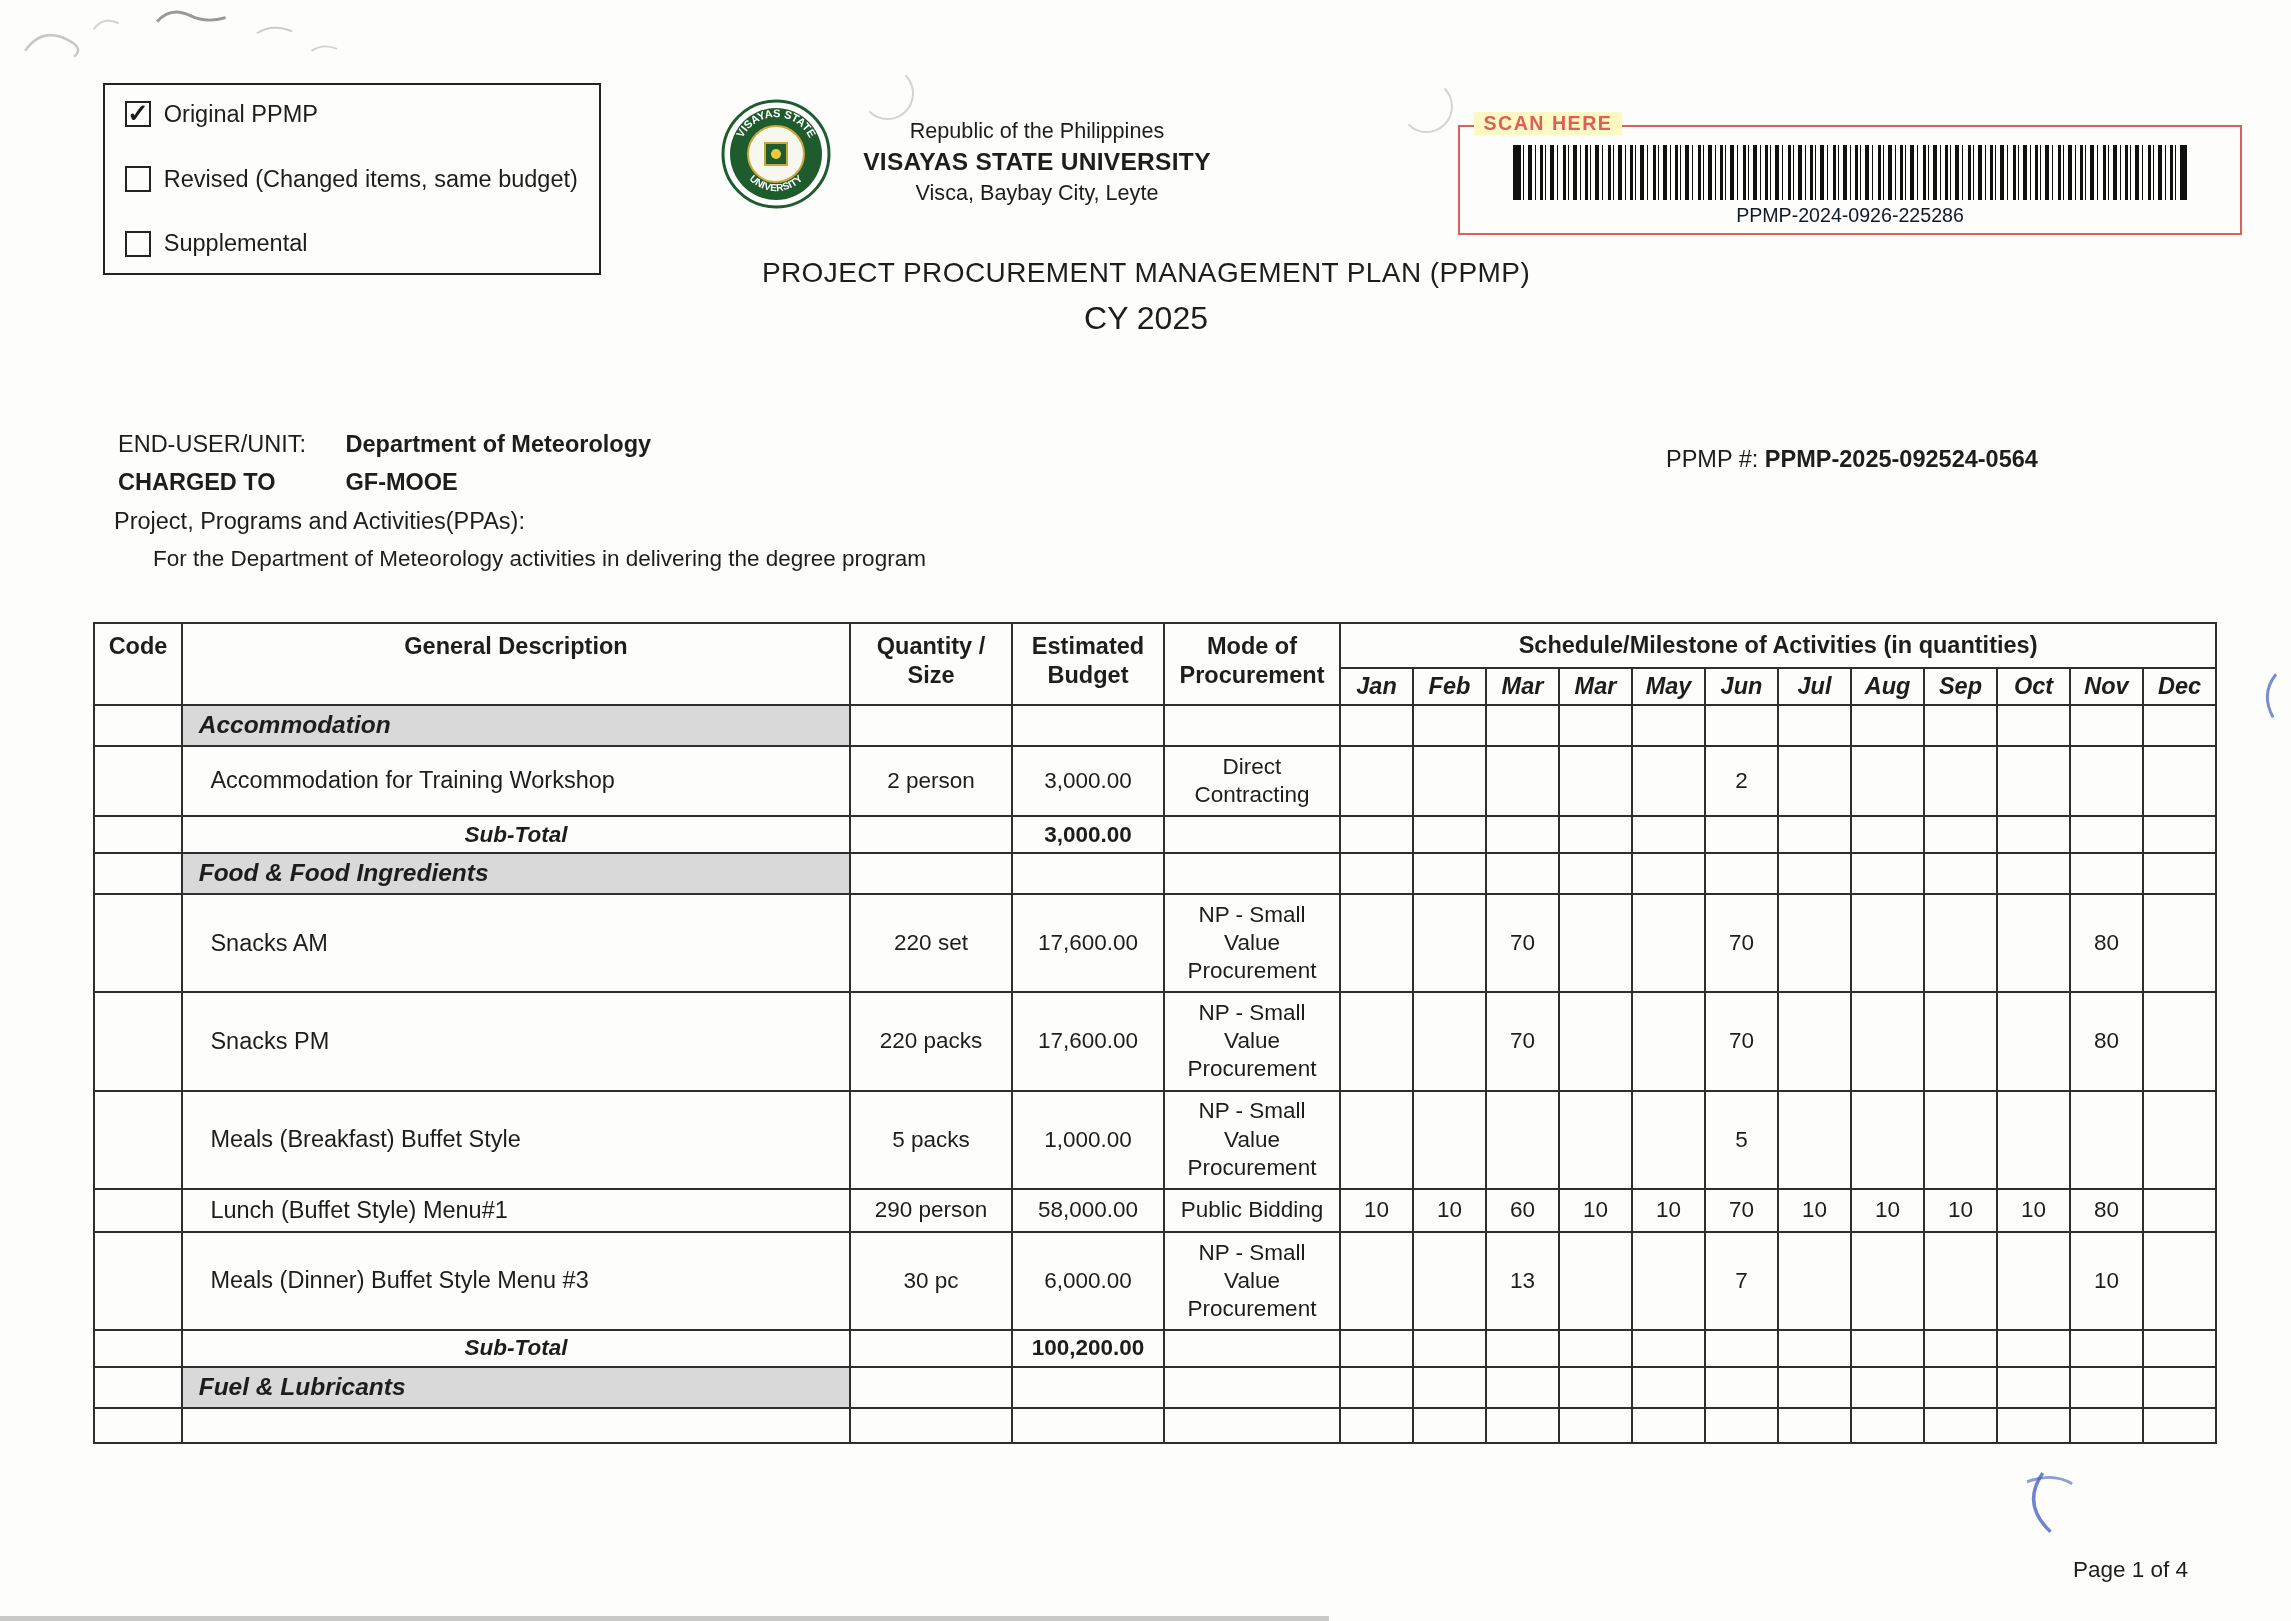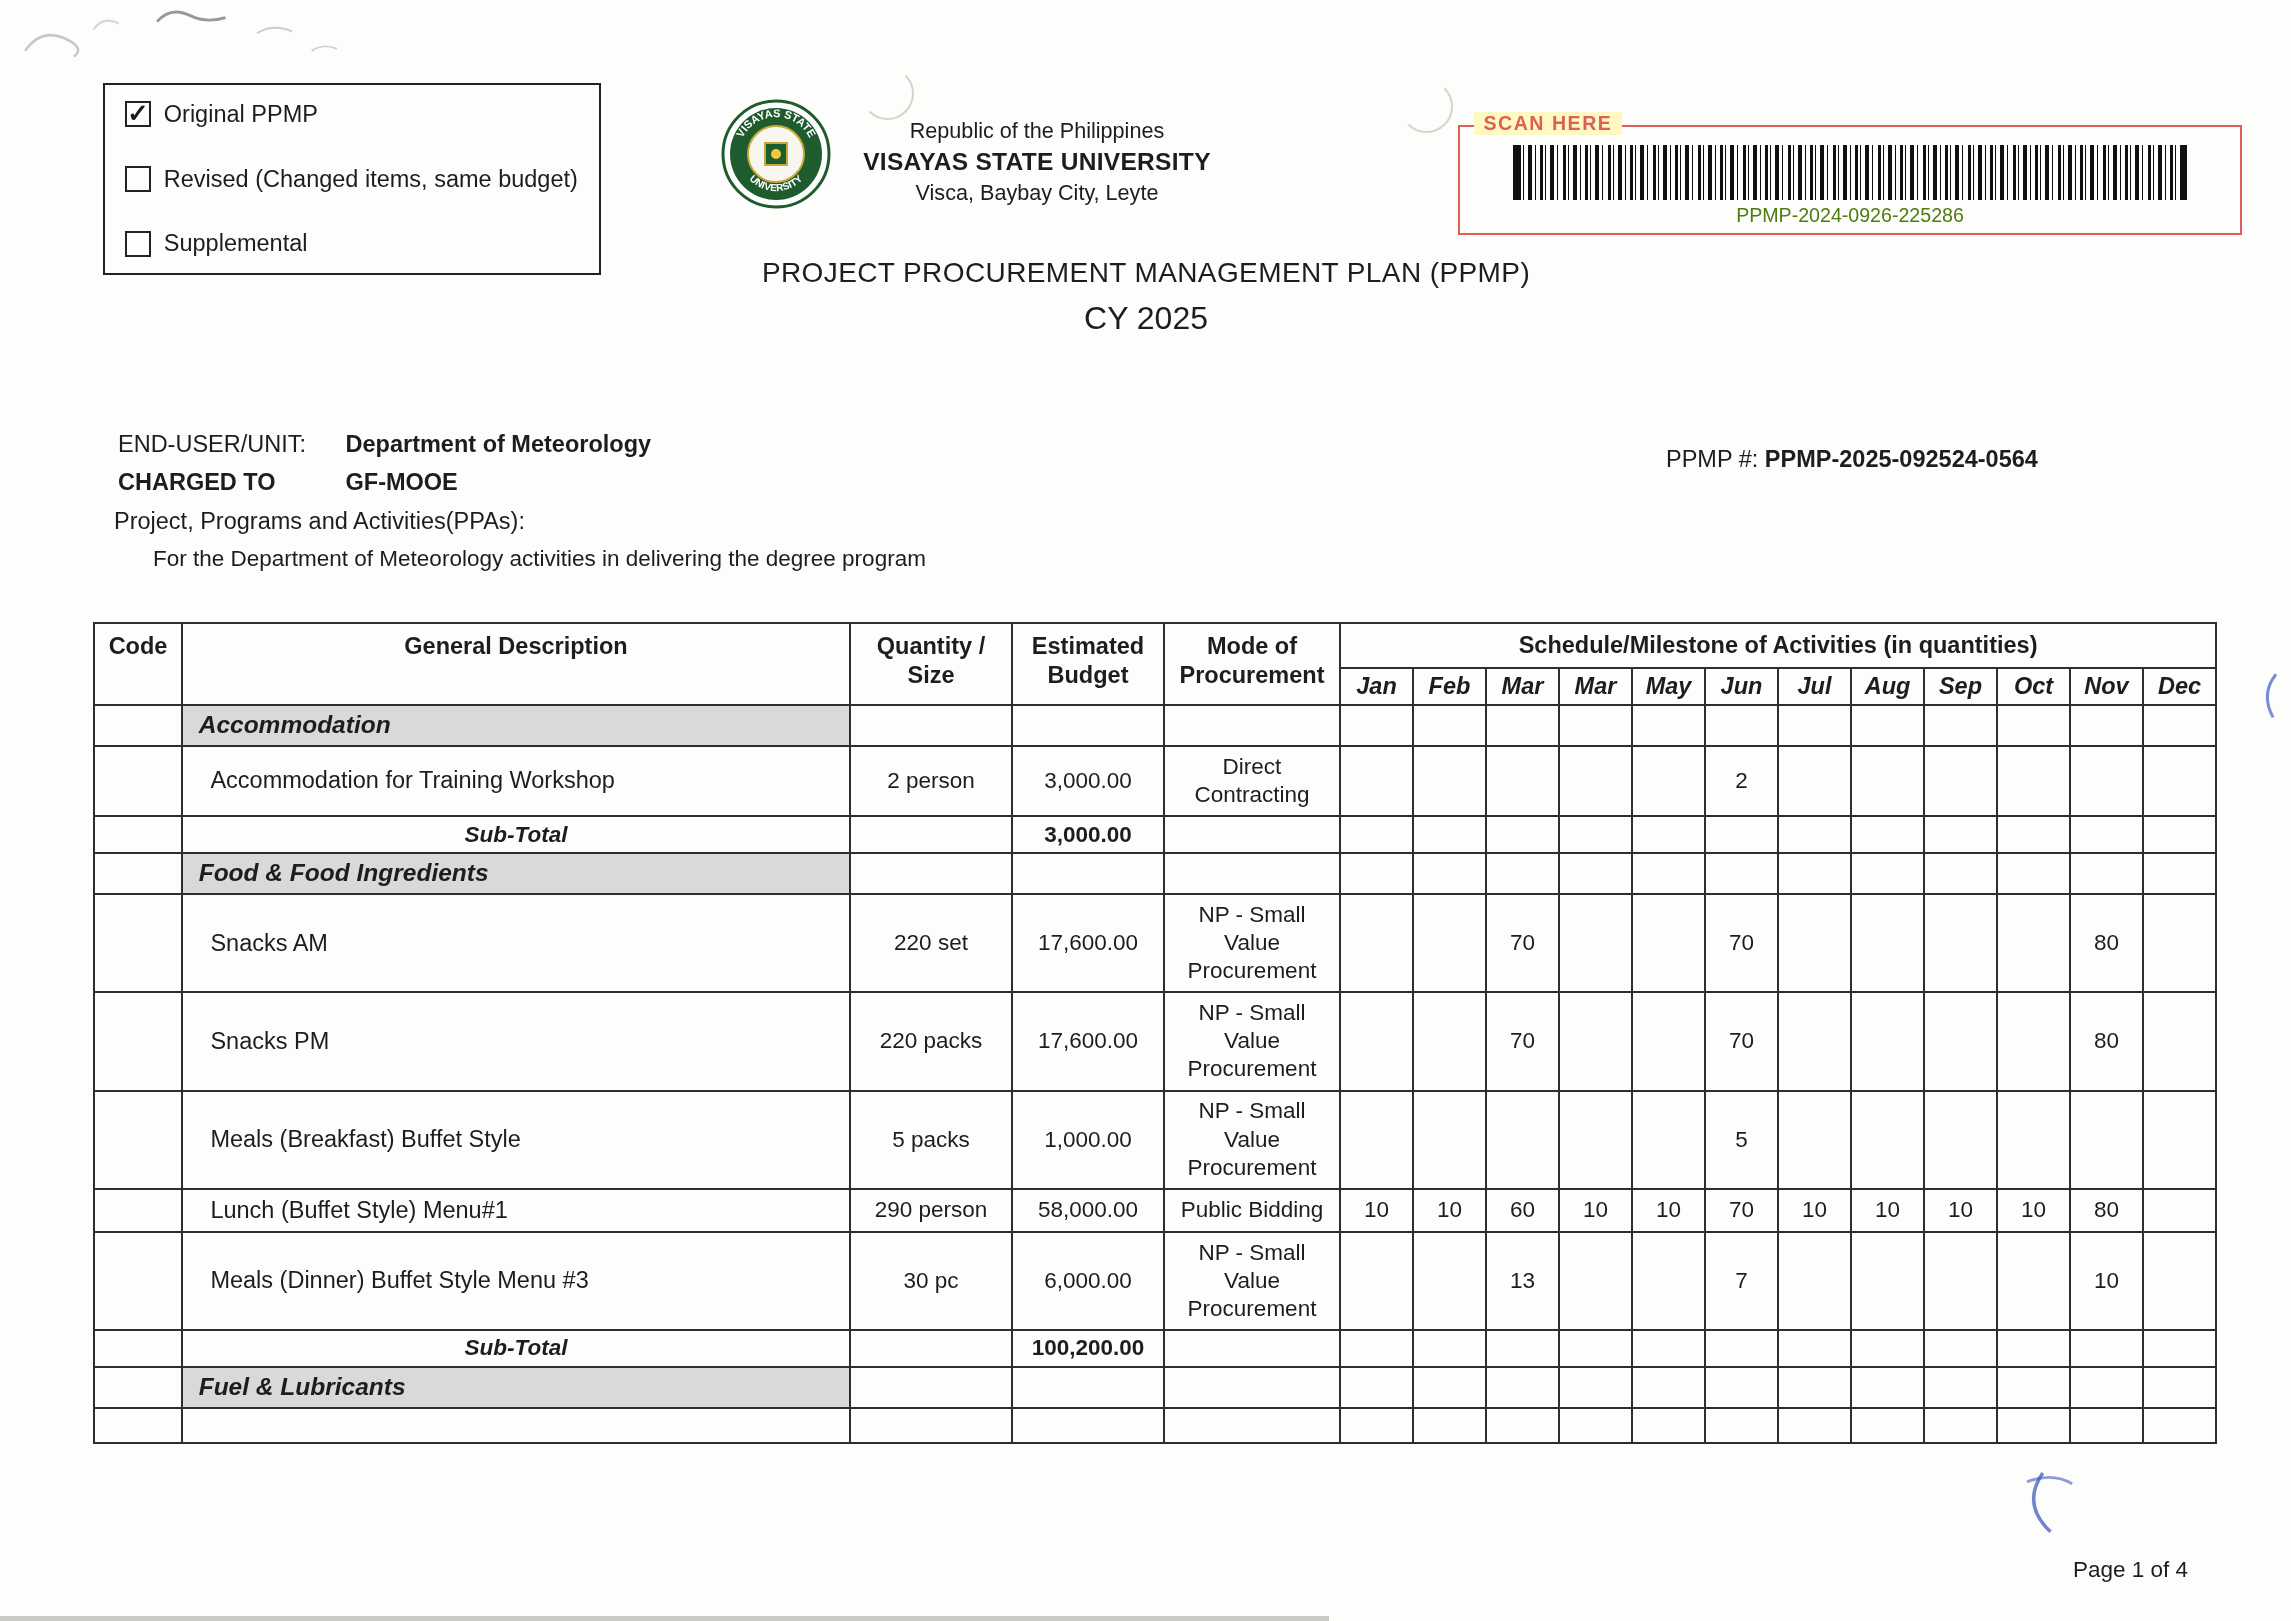--- a/index.html
+++ b/index.html
@@ -59,21 +59,21 @@
   }
   .barcode {
     width: 674px; height: 55px; margin: 17.6px auto 4.9px auto;
     background-image: repeating-linear-gradient(90deg,
       #101010 0 2.9px, transparent 2.9px 4.9px,
       #101010 4.9px 5.9px, transparent 5.9px 9.8px,
       #101010 9.8px 13.7px, transparent 13.7px 16.7px,
       #101010 16.7px 17.6px, transparent 17.6px 22.5px);
     border-left: 5.9px solid #101010; border-right: 5.9px solid #101010;
   }
-  .barcode-text { text-align: center; font-size: 19.6px; color: #4d7c0f; }
+  .barcode-text { text-align: center; font-size: 19.6px; color: #0f172a; }
 
   
   .doc-title { position: absolute; left: 0; right: 0; top: 257px; text-align: center; font-size: 28px; letter-spacing: 0.4px; }
   .doc-cy { position: absolute; left: 0; right: 0; top: 300px; text-align: center; font-size: 32px; }
 
   
   .info-line { position: absolute; font-size: 23.5px; white-space: nowrap; }
   .line-enduser { left: 118px; top: 431px; }
   .line-charged { left: 118px; top: 469px; }
   .line-ppas    { left: 114px; top: 508px; text-align: right; }

